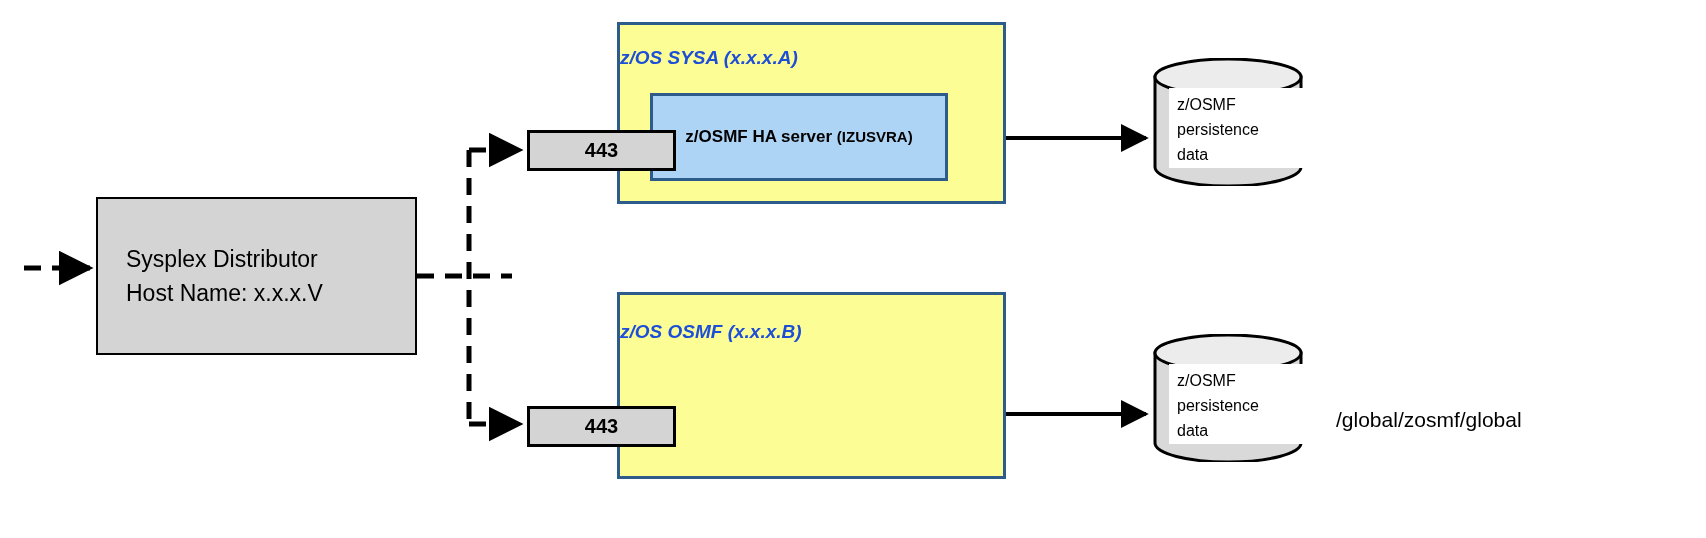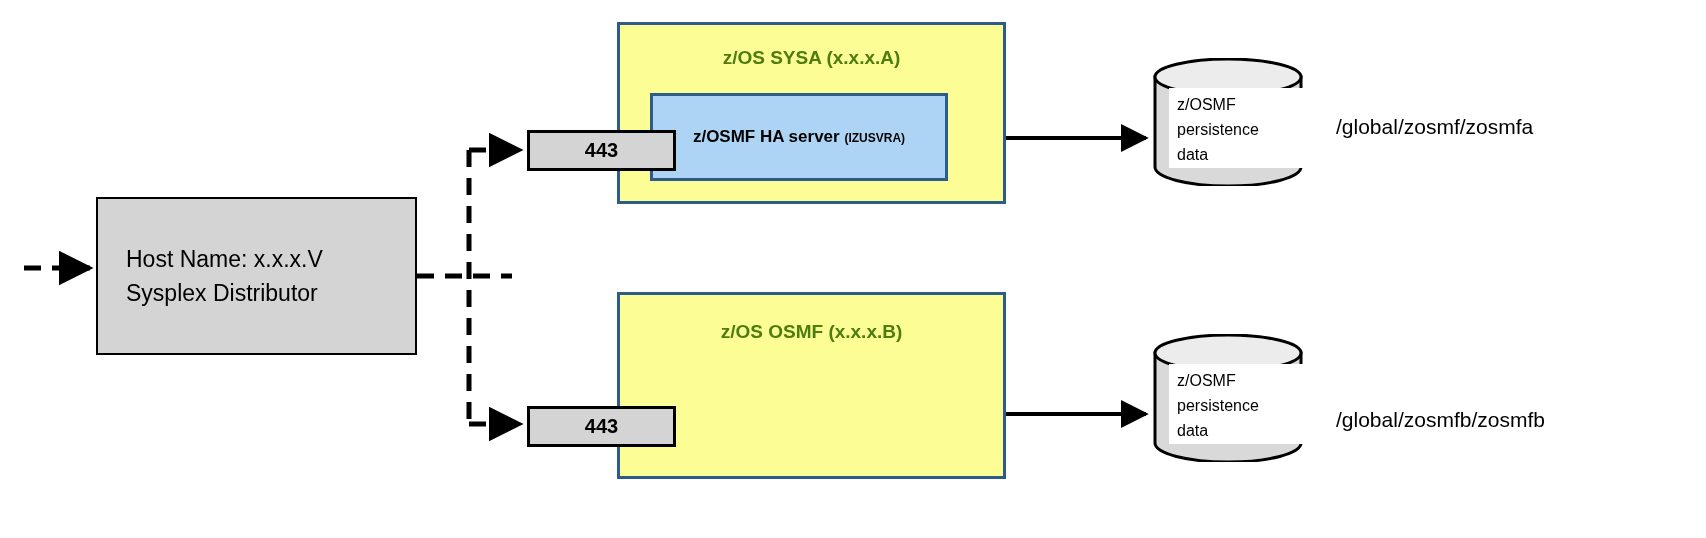--- a/index.html
+++ b/index.html
@@ -47,25 +47,26 @@
     background: #fdfd96;
     border: 3px solid #2e5c8a;
     box-sizing: border-box;
   }
   .zos-box.top { left: 617px; top: 22px; height: 182px; }
   .zos-box.bottom { left: 617px; top: 292px; height: 187px; }
   .zos-title {
     position: absolute;
     left: 0;
     right: 0;
-    text-align: center;
+    text-align: left;
     font-size: 19px;
     font-weight: bold;
-    color: #4d7c0f;
-    white-space: nowrap;
+    color: #1d4ed8;
+    white-space: nowrap;
+    font-style: italic;
   }
   .zos-box.top .zos-title { top: 22px; }
   .zos-box.bottom .zos-title { top: 26px; }
 
   
   .server-box {
     width: 298px;
     height: 88px;
     background: #aed4f5;
     border: 3px solid #2e5c8a;
@@ -76,21 +77,21 @@
   }
   .server-box.top { left: 650px; top: 93px; }
   .server-box.bottom { left: 650px; top: 369px; }
   .server-label {
     font-size: 17px;
     font-weight: bold;
     color: #000000;
     white-space: nowrap;
   }
   .server-label .sub {
-    font-size: 12px;
+    font-size: 15px;
   }
 
   
   .port-box {
     width: 149px;
     height: 41px;
     background: #d4d4d4;
     border: 3px solid #000000;
     box-sizing: border-box;
     display: flex;
@@ -167,22 +168,22 @@
     <path d="M 469 150 L 520 150" stroke="#000000" stroke-width="5" fill="none" stroke-dasharray="17 11" marker-end="url(#arrowDash)"></path>
 
     <path d="M 469 424 L 520 424" stroke="#000000" stroke-width="5" fill="none" stroke-dasharray="17 11" marker-end="url(#arrowDash)"></path>
 
     <path d="M 948 138 L 1146 138" stroke="#000000" stroke-width="4" fill="none" marker-end="url(#arrowSolid)"></path>
 
     <path d="M 948 414 L 1146 414" stroke="#000000" stroke-width="4" fill="none" marker-end="url(#arrowSolid)"></path>
   </svg>
 
   <div class="abs sysplex-box">
+    <div class="sysplex-line">Sysplex Distributor</div>
     <div class="sysplex-line">Host Name: x.x.x.V</div>
-    <div class="sysplex-line">Sysplex Distributor</div>
   </div>
 
   <div class="abs zos-box top">
     <div class="zos-title">z/OS SYSA (x.x.x.A)</div>
   </div>
 
   <div class="abs server-box top">
     <div class="server-label">
       <span>z/OSMF HA server </span><span class="sub">(IZUSVRA)</span>
     </div>
@@ -202,29 +203,28 @@
       <path d="M 3 19 L 3 109 A 73 19 0 0 0 149 109 L 149 19 Z" fill="#d9d9d9" stroke="#000000" stroke-width="3"></path>
       <ellipse cx="76" cy="19" rx="73" ry="18" fill="#ececec" stroke="#000000" stroke-width="3"></ellipse>
     </svg>
     <div class="cyl-text">
       <div>z/OSMF</div>
       <div>persistence</div>
       <div>data</div>
     </div>
   </div>
 
-  <div class="abs path-label top">/global/zosmf/zosmfa</div>
 
   <div class="abs cyl bottom">
     <svg width="152" height="128" viewBox="0 0 152 128" xmlns="http://www.w3.org/2000/svg">
       <path d="M 3 19 L 3 109 A 73 19 0 0 0 149 109 L 149 19 Z" fill="#d9d9d9" stroke="#000000" stroke-width="3"></path>
       <ellipse cx="76" cy="19" rx="73" ry="18" fill="#ececec" stroke="#000000" stroke-width="3"></ellipse>
     </svg>
     <div class="cyl-text">
       <div>z/OSMF</div>
       <div>persistence</div>
       <div>data</div>
     </div>
   </div>
 
-  <div class="abs path-label bottom">/global/zosmfb/zosmfb</div>
+  <div class="abs path-label bottom">/global/zosmf/global</div>
 
 </div>
 
 </body></html>

